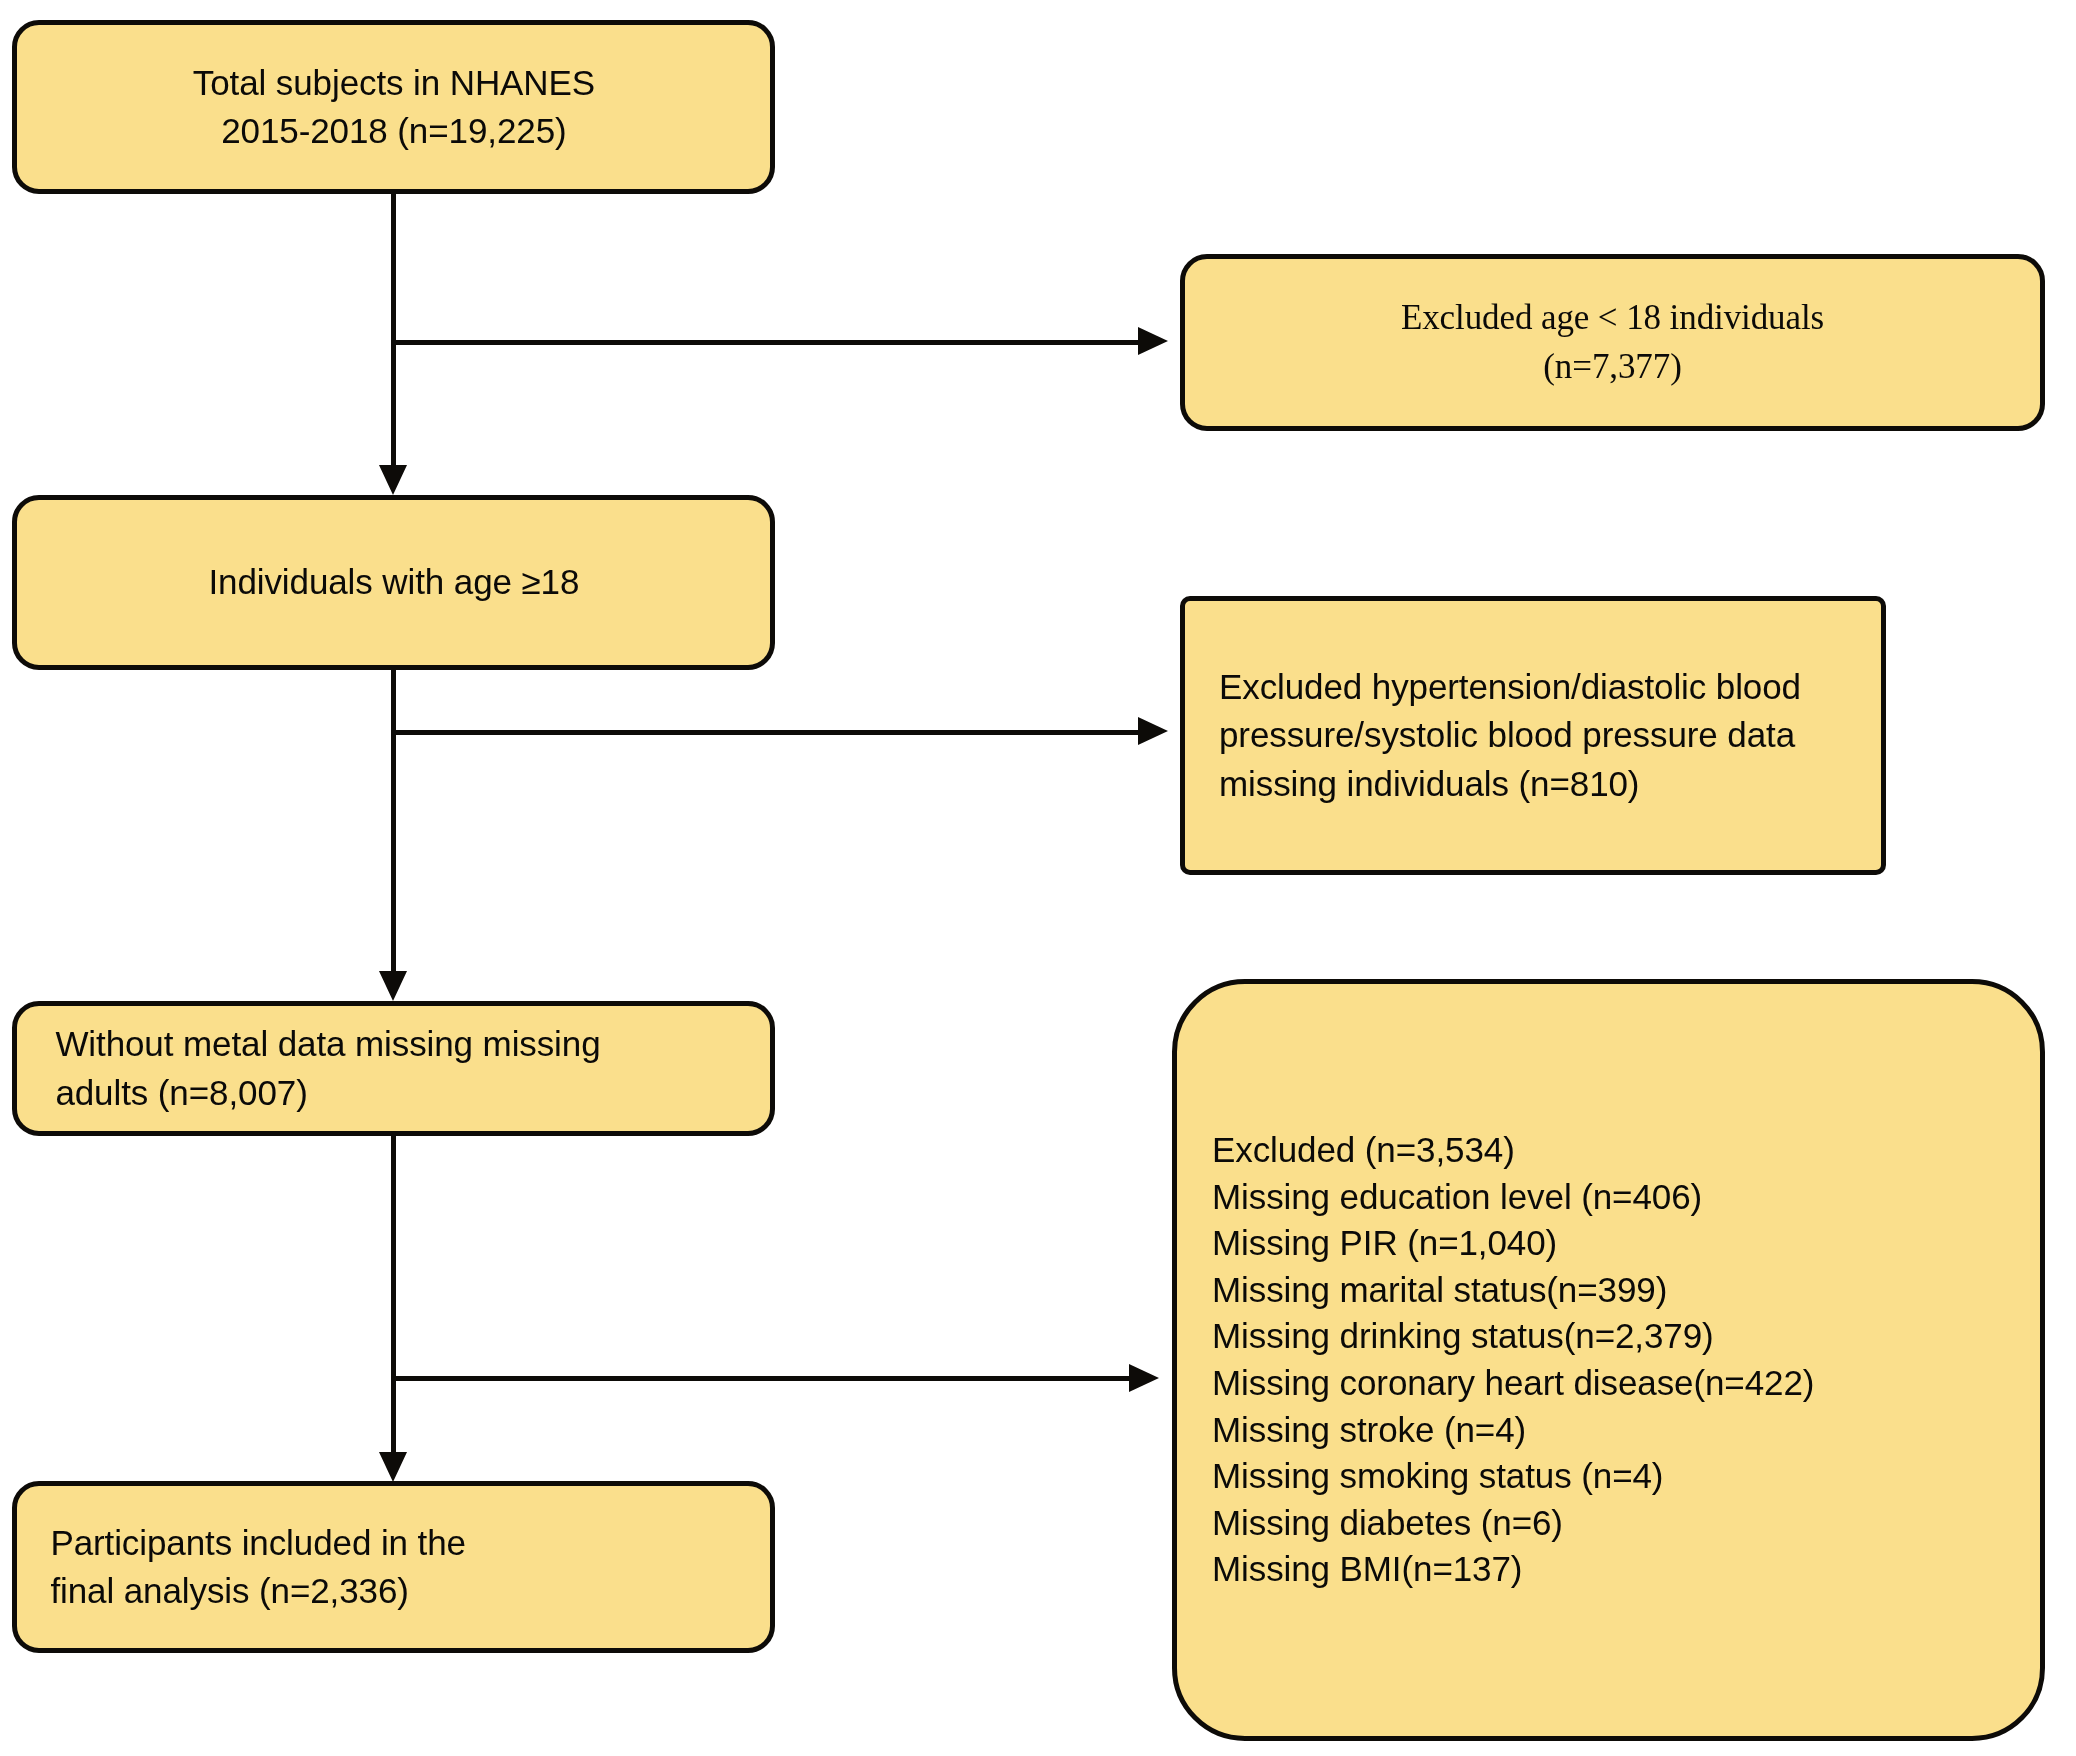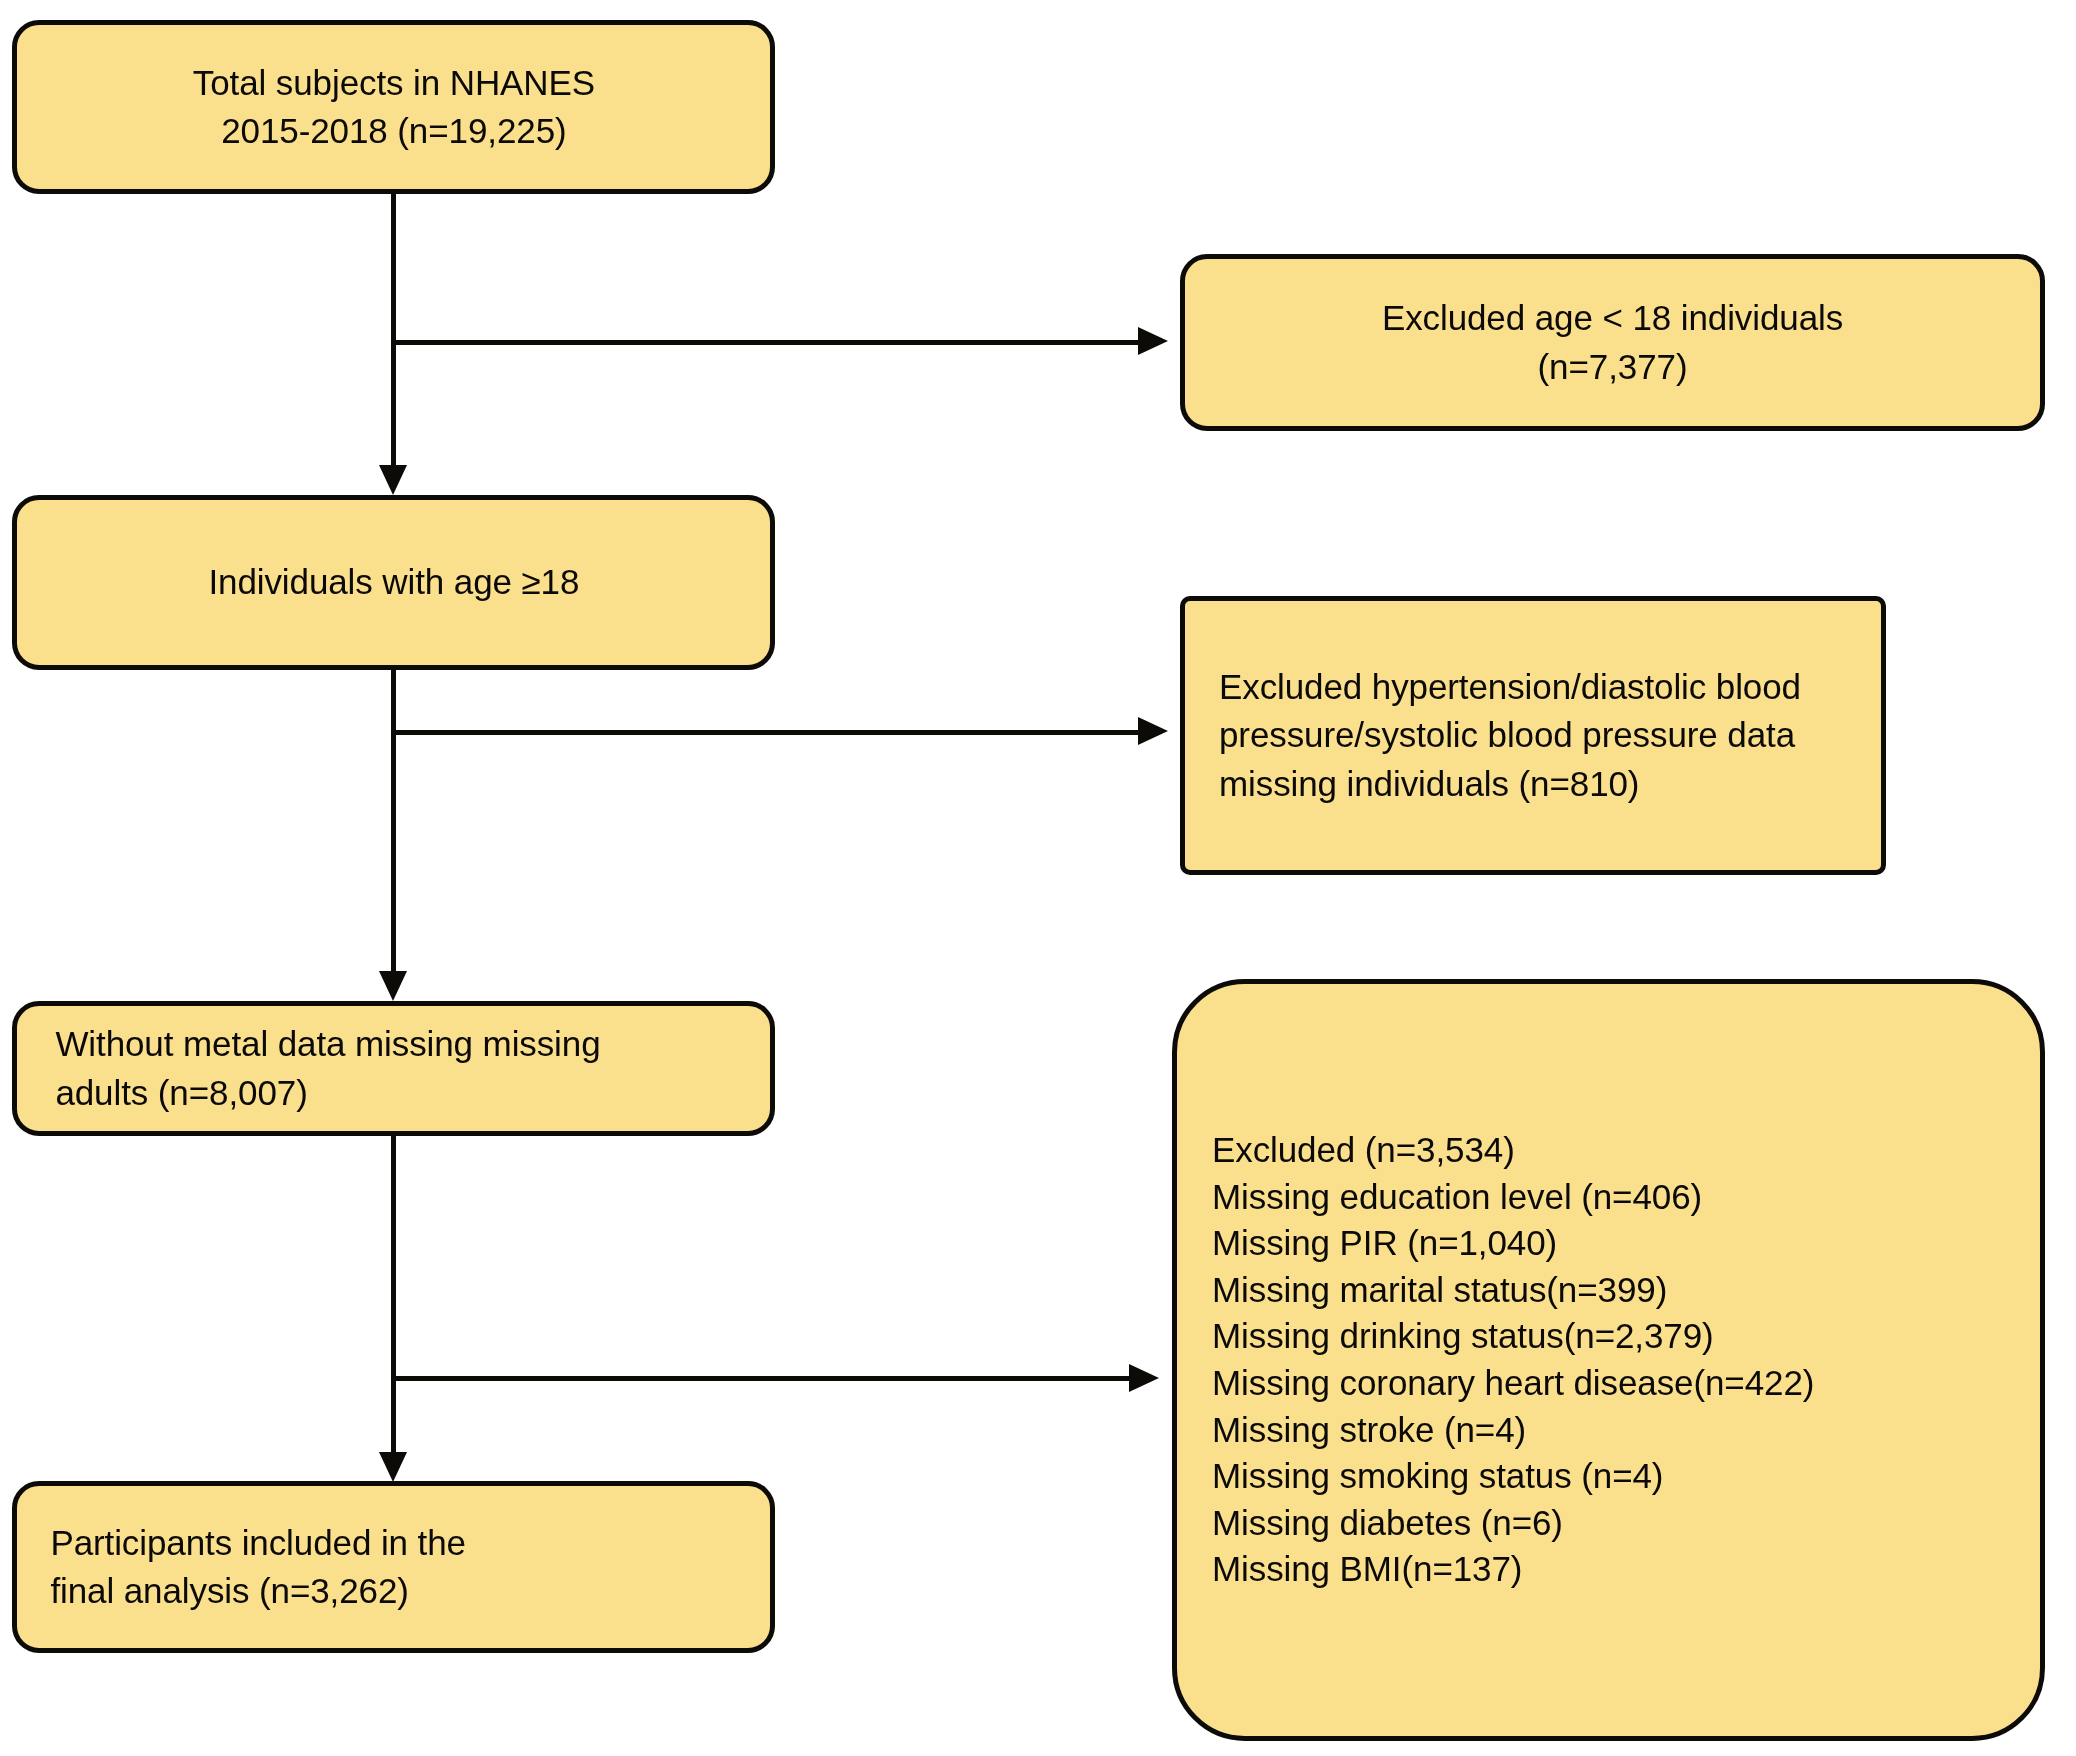--- a/index.html
+++ b/index.html
@@ -34,21 +34,21 @@
   .node.r-large { border-radius: 73px; justify-content: center; }
 
   .node .txt { display: block; }
 
   
   #node-total        { left: 12.4px;   top: 20px;   width: 763px; height: 174px;  padding: 8px 34px; }
   #node-age18        { left: 12.4px;   top: 495px;  width: 763px; height: 175px;  padding: 0 39px; }
   #node-metal        { left: 12.4px;   top: 1001px; width: 763px; height: 135px;  padding: 0 38px; }
   #node-final        { left: 12.4px;   top: 1481px; width: 763px; height: 172px;  padding: 0 33px; }
 
-  #node-excl-age     { left: 1180px; top: 254px;  width: 865px; height: 177px;  padding: 0 34px; }
+  #node-excl-age     { left: 1180px; top: 254px;  width: 865px; height: 177px;  padding: 0 34px; font-family: Liberation Serif, serif; }
   #node-excl-htn     { left: 1180px; top: 596px; width: 706px; height: 279px;  padding: 0 34px; border-radius: 10px; }
   #node-excl-list    { left: 1172px; top: 979px; width: 873px; height: 762px; padding: 0 35px; }
 
   #node-total .txt, #node-age18 .txt { text-align: center; }
   #node-excl-age .txt { text-align: center; }
   #node-excl-htn .txt { text-align: left; }
   #node-metal .txt, #node-final .txt { text-align: left; }
 
   
   .line-left { text-align: left; display: block; }
@@ -136,17 +136,17 @@
     <span class="txt line-left">Without metal data missing missing</span>
     <span class="txt line-left">adults (n=8,007)</span>
   </div>
 
   <div class="node r-large" id="node-excl-list">
     <div class="excl-list" id="excl-list-host"><span class="li">Excluded (n=3,534)</span><span class="li">Missing education level (n=406)</span><span class="li">Missing PIR (n=1,040)</span><span class="li">Missing marital status(n=399)</span><span class="li">Missing drinking status(n=2,379)</span><span class="li">Missing coronary heart disease(n=422)</span><span class="li">Missing stroke (n=4)</span><span class="li">Missing smoking status (n=4)</span><span class="li">Missing diabetes (n=6)</span><span class="li">Missing BMI(n=137)</span></div>
   </div>
 
   <div class="node r-small" id="node-final">
     <span class="txt line-left">Participants included in the</span>
-    <span class="txt line-left">final analysis (n=3,262)</span>
+    <span class="txt line-left">final analysis (n=2,336)</span>
   </div>
 
 </div>
 
 
 </body></html>

